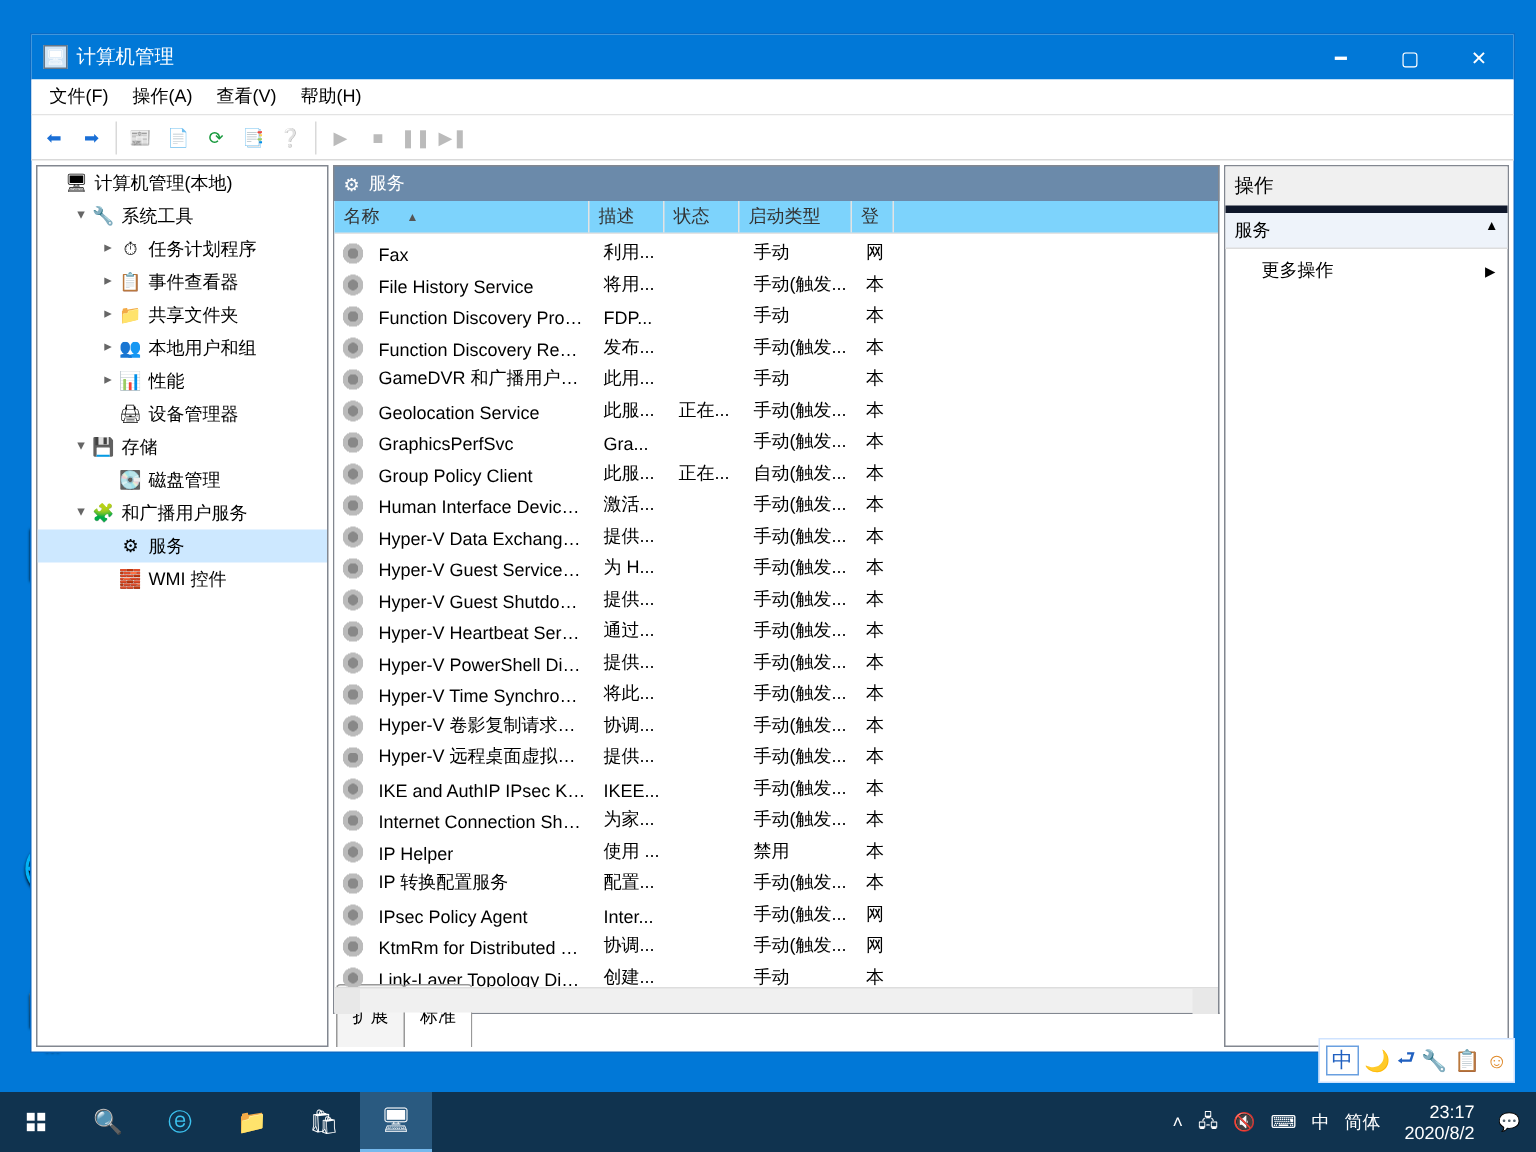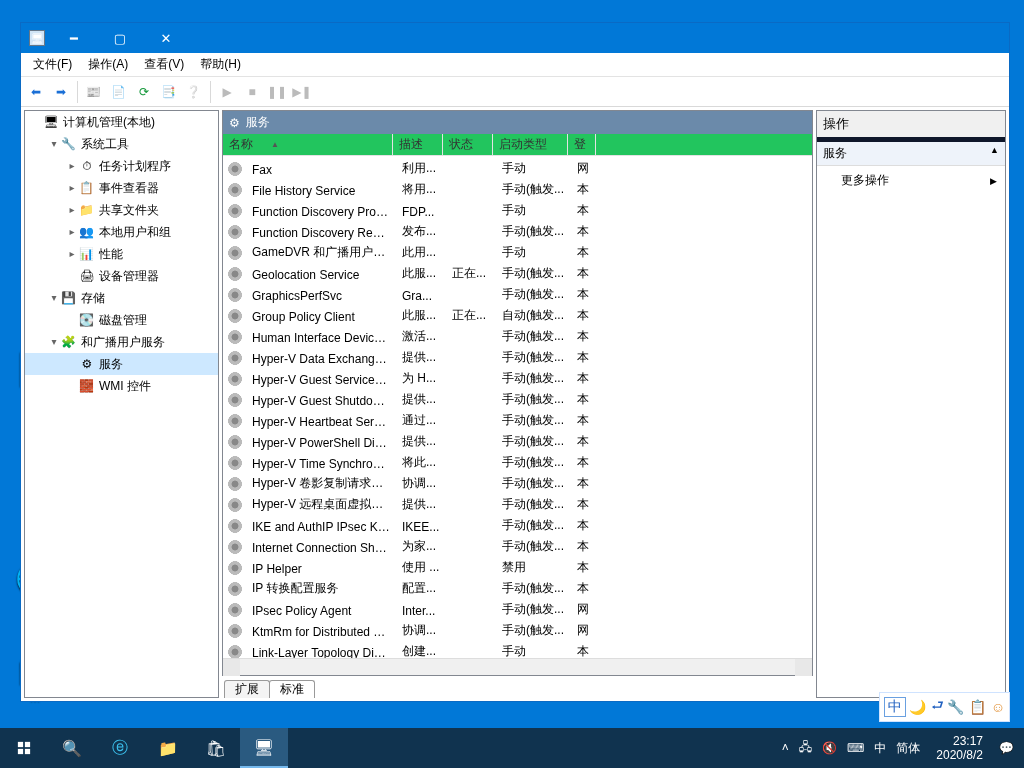--- a/index.html
+++ b/index.html
@@ -22,32 +22,32 @@
   .tree { width:195px; border:1px solid #828790; margin:3px 0 3px 3px; overflow:auto; background:#fff; }
   .tree-item { display:flex; align-items:center; padding:2px 0 2px 4px; white-space:nowrap; line-height:18px;}
   .tree-item.selected{background:#cde8ff;}
   .twisty { width:14px; text-align:center; color:#666; font-size:10px;}
   .ticon { width:16px; height:16px; margin-right:4px; display:inline-flex; align-items:center; justify-content:center; font-size:12px; }
   .center { flex:1; display:flex; flex-direction:column; margin:3px 0 3px 3px; min-width:0;}
   .center-header { height:24px; background:#6b8aaa; color:#fff; display:flex; align-items:center; padding-left:6px; border:1px solid #828790; border-bottom:none;}
   .center-body { flex:1; border:1px solid #828790; border-top:none; display:flex; min-height:0;}
   .desc-pane { width:200px; padding:10px 8px; border-right:1px solid #d9d9d9; font-size:12px; background:#fff;}
   .list-pane { flex:1; display:flex; flex-direction:column; min-width:0; background:#fff;}
-  .list-head { display:flex; border-bottom:1px solid #e3e3e3; background:#22c55e; height:22px; }
+  .list-head { display:flex; border-bottom:1px solid #e3e3e3; background:#7dd3fc; height:22px; }
   .list-head .col { padding:2px 6px; border-right:1px solid #e3e3e3; font-size:12px; color:#333; display:flex; align-items:center;}
   .list-body { flex:1; overflow:auto; }
   .row { display:flex; align-items:flex-end; height:21px; }
   .row .cell { padding:0 6px; white-space:nowrap; overflow:hidden; text-overflow:ellipsis; font-size:12px;}
   .gear { width:16px; height:16px; margin-left:4px; margin-right:3px; display:inline-block; background:radial-gradient(circle,#888 30%,#bbb 32%,#bbb 60%,transparent 62%); border-radius:50%; position:relative;}
   .col-name{width:170px;} .col-desc{width:50px;} .col-state{width:50px;} .col-start{width:75px;} .col-log{width:28px;}
   .hscroll { height:17px; background:#f0f0f0; border-top:1px solid #ddd; position:relative;}
   .hscroll::before,.hscroll::after{content:'';position:absolute;top:0;width:17px;height:17px;background:#e8e8e8;}
   .hscroll::before{left:0;} .hscroll::after{right:0;}
   .tabstrip { height:22px; display:flex; align-items:flex-end; padding-left:2px; background:#fff; border-top:1px solid #fff;}
-  .tab { border:1px solid #999; border-bottom:none; padding:0 10px; background:#fff; margin-right:-1px; border-radius:3px 3px 0 0; font-size:12px;}
+  .tab { border:1px solid #999; border-bottom:none; padding:12px 10px; background:#fff; margin-right:-1px; border-radius:3px 3px 0 0; font-size:12px;}
   .tab.inactive{background:#f4f4f4; margin-top:2px;}
   .actions { width:190px; border:1px solid #828790; margin:3px; background:#fff; display:flex; flex-direction:column;}
   .actions-head { background:#f0f0f0; padding:4px 6px; border-bottom:5px solid #0f172a; font-size:13px;}
   .actions-sub { background:#eef3fa; padding:3px 6px; display:flex; justify-content:space-between; border-bottom:1px solid #ddd; font-size:12px;}
   .actions-item { padding:6px 6px 6px 24px; display:flex; align-items:center; font-size:12px; position:relative;}
   .actions-item::after{content:'▶'; font-size:9px; position:absolute; right:8px;}
   .taskbar { position:absolute; left:0; right:0; bottom:0; height:40px; background:#10334f; display:flex; align-items:center; color:#fff;}
   .taskbtn { width:48px; height:40px; display:flex; align-items:center; justify-content:center; font-size:16px;}
   .taskbtn.active{background:#2a5a80; border-bottom:2px solid #76b9ed;}
   .tray { margin-left:auto; display:flex; align-items:center; height:40px; gap:10px; padding-right:10px;}
@@ -63,20 +63,21 @@
 
 <div class="desktop">
   <div class="desktop-icon" style="left:0;top:350px"><span class="desktop-glyph">📄</span><span>Ad</span></div>
   <div class="desktop-icon" style="left:0;top:560px"><span class="desktop-glyph">🌐</span><span>E</span></div>
   <div class="desktop-icon" style="left:0;top:650px"><span class="desktop-glyph">📁</span><span>M</span></div>
 </div>
 
 <div class="window">
   <div class="titlebar">
     <span class="app-icon">🖥</span>
+    <span class="title">计算机管理</span>
     <div class="sysbtn">━</div>
     <div class="sysbtn">▢</div>
     <div class="sysbtn close">✕</div>
   </div>
 
   <div class="menubar">
     <div class="mitem">文件(F)</div>
     <div class="mitem">操作(A)</div>
     <div class="mitem">查看(V)</div>
     <div class="mitem">帮助(H)</div>

